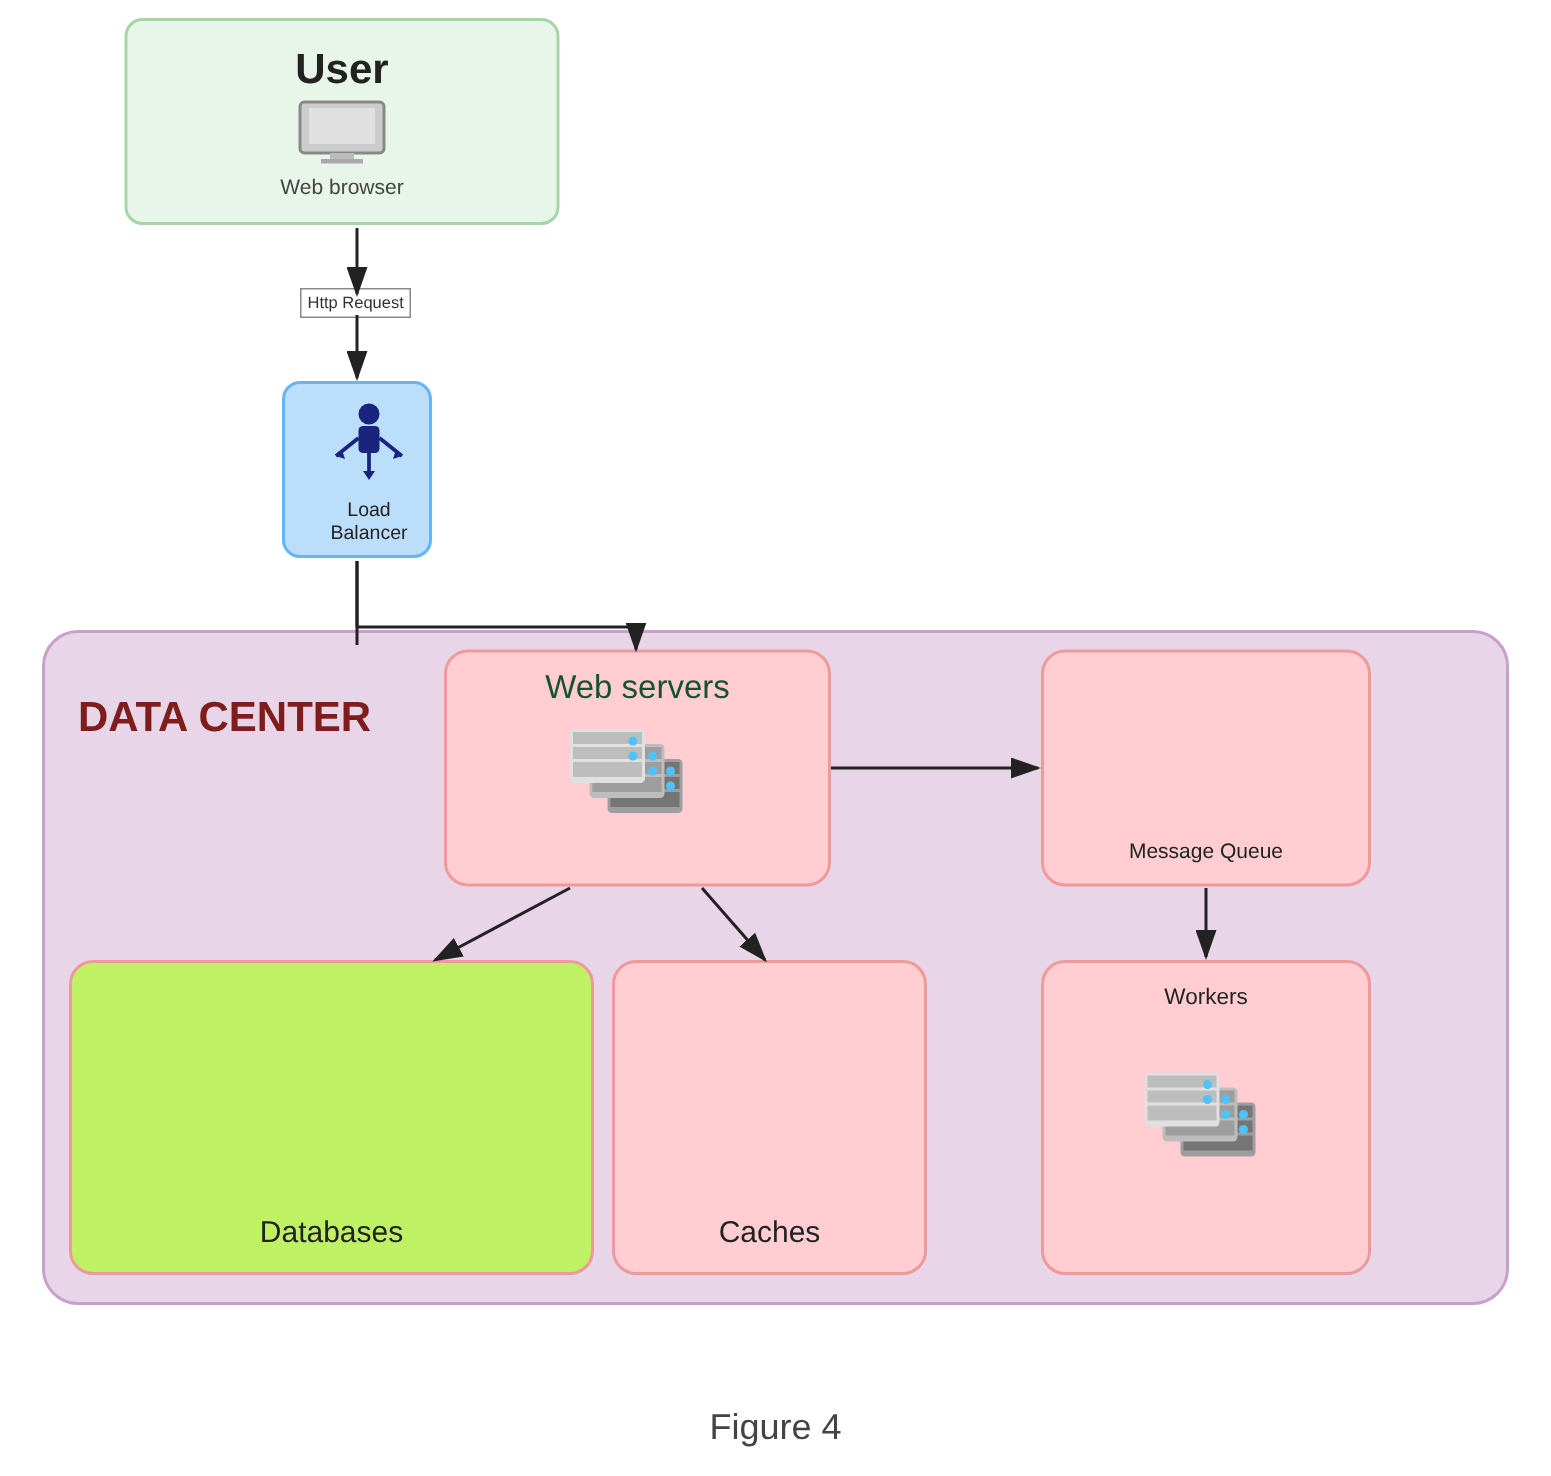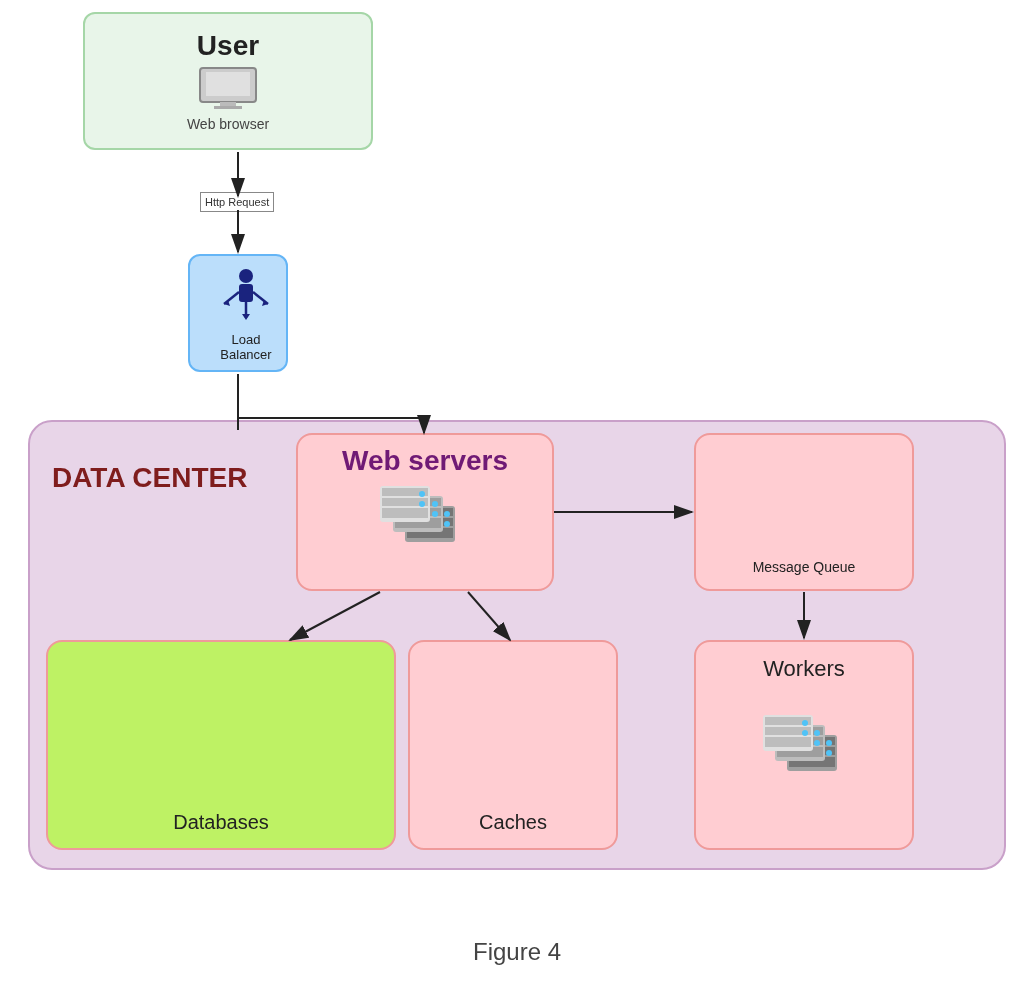--- a/index.html
+++ b/index.html
@@ -121,28 +121,27 @@
       border: 2px solid #ef9a9a;
       border-radius: 16px;
       display: flex;
       flex-direction: column;
       align-items: center;
       justify-content: center;
       gap: 6px;
     }
 
     .webservers-label {
-      font-size: 28px;
-      color: #701a75;
+      font-size: 22px;
+      color: #14532d;
       position: absolute;
       top: 10px;
       left: 50%;
       transform: translateX(-50%);
       white-space: nowrap;
-      font-weight: bold;
     }
 
     
     .msgqueue-box {
       position: absolute;
       top: 433px;
       left: 694px;
       width: 220px;
       height: 158px;
       background: #ffcdd2;
@@ -223,21 +222,21 @@
       flex-direction: column;
       align-items: center;
       justify-content: center;
     }
 
     .workers-label {
       position: absolute;
       top: 14px;
       left: 50%;
       transform: translateX(-50%);
-      font-size: 22px;
+      font-size: 15px;
       color: #222;
       white-space: nowrap;
     }
 
     
     .figure-label {
       position: absolute;
       bottom: 18px;
       left: 50%;
       transform: translateX(-50%);

